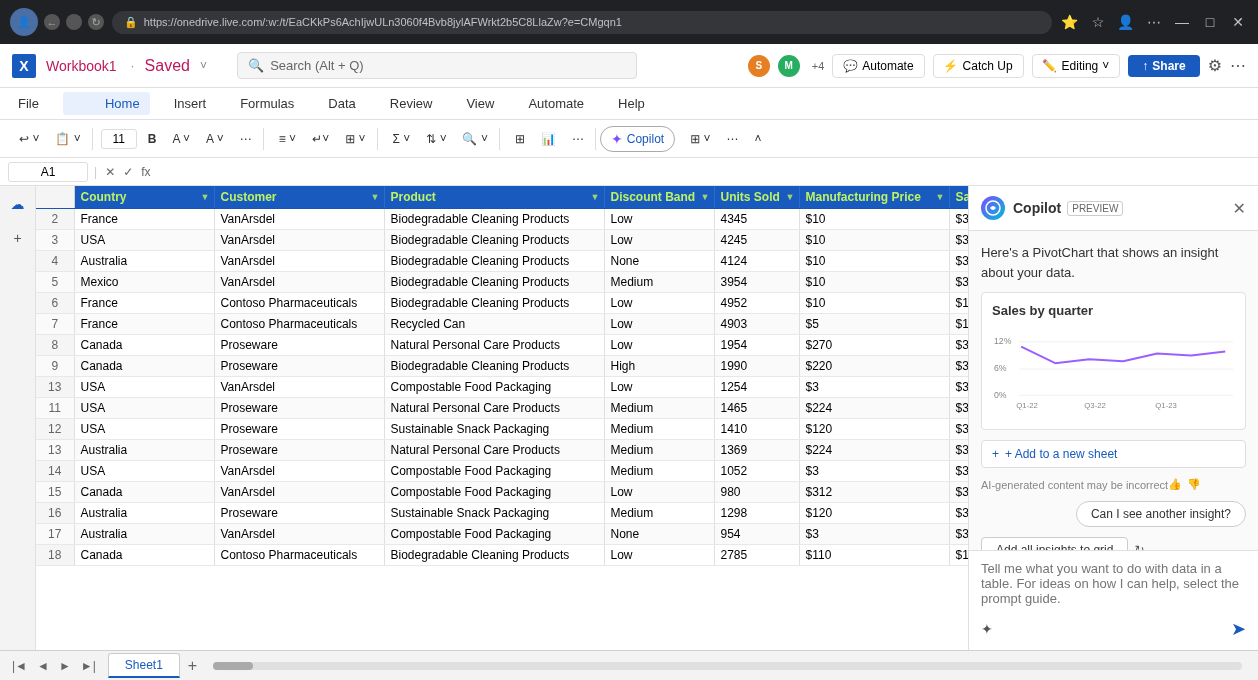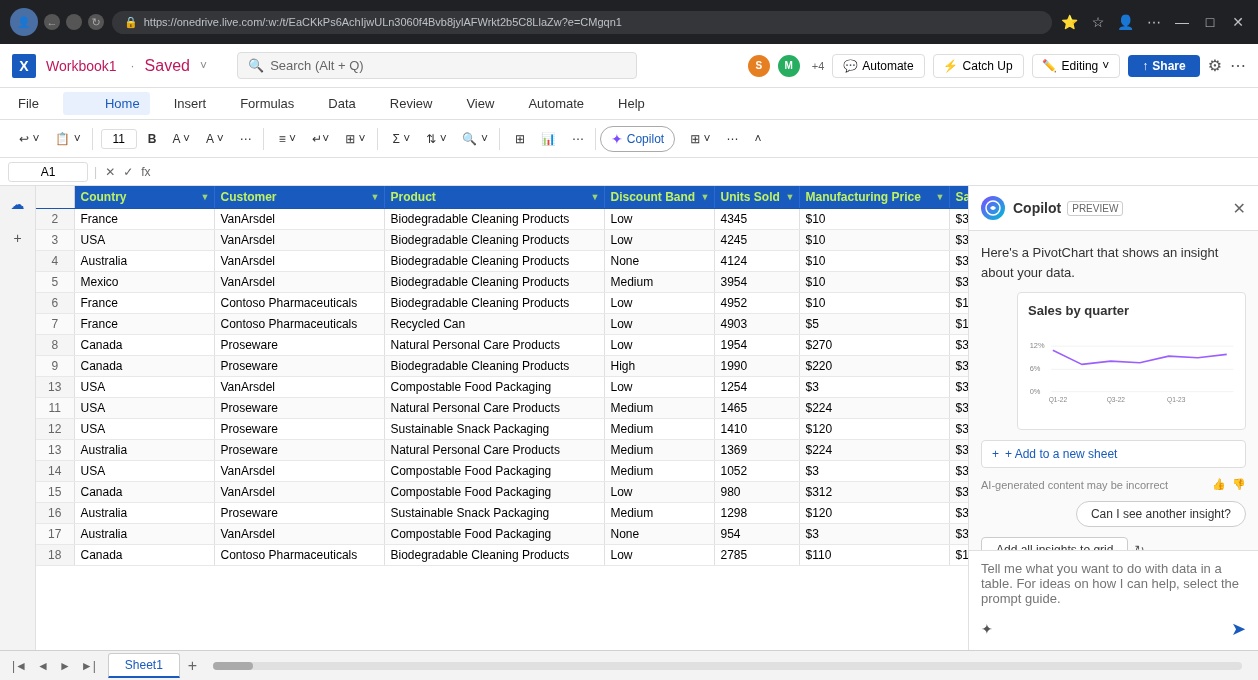--- a/index.html
+++ b/index.html
@@ -89,23 +89,23 @@
     
     .copilot-panel { width: 290px; min-width: 290px; background: #fafafa; border-left: 1px solid #e0e0e0; display: flex; flex-direction: column; height: 100%; }
     .copilot-header { display: flex; align-items: center; padding: 10px 12px; border-bottom: 1px solid #e0e0e0; background: white; }
     .copilot-logo { width: 24px; height: 24px; background: linear-gradient(135deg, #7c4dff, #00bcd4); border-radius: 50%; display: flex; align-items: center; justify-content: center; color: white; font-size: 12px; margin-right: 8px; }
     .copilot-title { font-size: 14px; font-weight: 600; color: #333; }
     .copilot-preview { font-size: 10px; color: #666; margin-left: 6px; border: 1px solid #ccc; border-radius: 3px; padding: 1px 4px; }
     .copilot-close { margin-left: auto; cursor: pointer; font-size: 16px; color: #666; }
     .copilot-body { flex: 1; overflow-y: auto; padding: 12px; display: flex; flex-direction: column; gap: 10px; }
     .copilot-text { font-size: 13px; color: #333; line-height: 1.5; }
     .copilot-chart-title { font-size: 13px; font-weight: 600; color: #333; margin-bottom: 8px; }
-    .chart-container { background: white; border: 1px solid #e0e0e0; border-radius: 4px; padding: 10px; margin-left: 36px; }
+    .chart-container { background: white; border: 1px solid #e0e0e0; border-radius: 4px; padding: 10px; }
     .add-sheet-btn { display: flex; align-items: center; gap: 6px; padding: 6px 10px; border: 1px solid #ddd; border-radius: 4px; cursor: pointer; font-size: 12px; background: white; color: #185abd; }
-    .ai-disclaimer { font-size: 11px; color: #888; display: flex; align-items: center; justify-content: space-between; }
+    .ai-disclaimer { font-size: 11px; color: #888; display: flex; align-items: center; }
     .feedback-icons { display: flex; gap: 6px; }
     .insight-btn { background: white; border: 1px solid #ccc; border-radius: 16px; padding: 5px 14px; font-size: 12px; cursor: pointer; color: #333; align-self: flex-end; }
     .add-insights-btn { background: white; border: 1px solid #ccc; border-radius: 4px; padding: 5px 14px; font-size: 12px; cursor: pointer; color: #333; display: flex; align-items: center; gap: 4px; align-self: stretch; justify-content: center; }
     .copilot-input-area { padding: 10px 12px; border-top: 1px solid #e0e0e0; background: white; }
     .copilot-input { width: 100%; border: none; outline: none; font-size: 13px; color: #333; resize: none; min-height: 50px; font-family: inherit; }
     .copilot-send { margin-left: auto; display: block; background: none; border: none; cursor: pointer; color: #185abd; font-size: 18px; }
 
     
     .chart-svg { width: 100%; height: 90px; }
 

